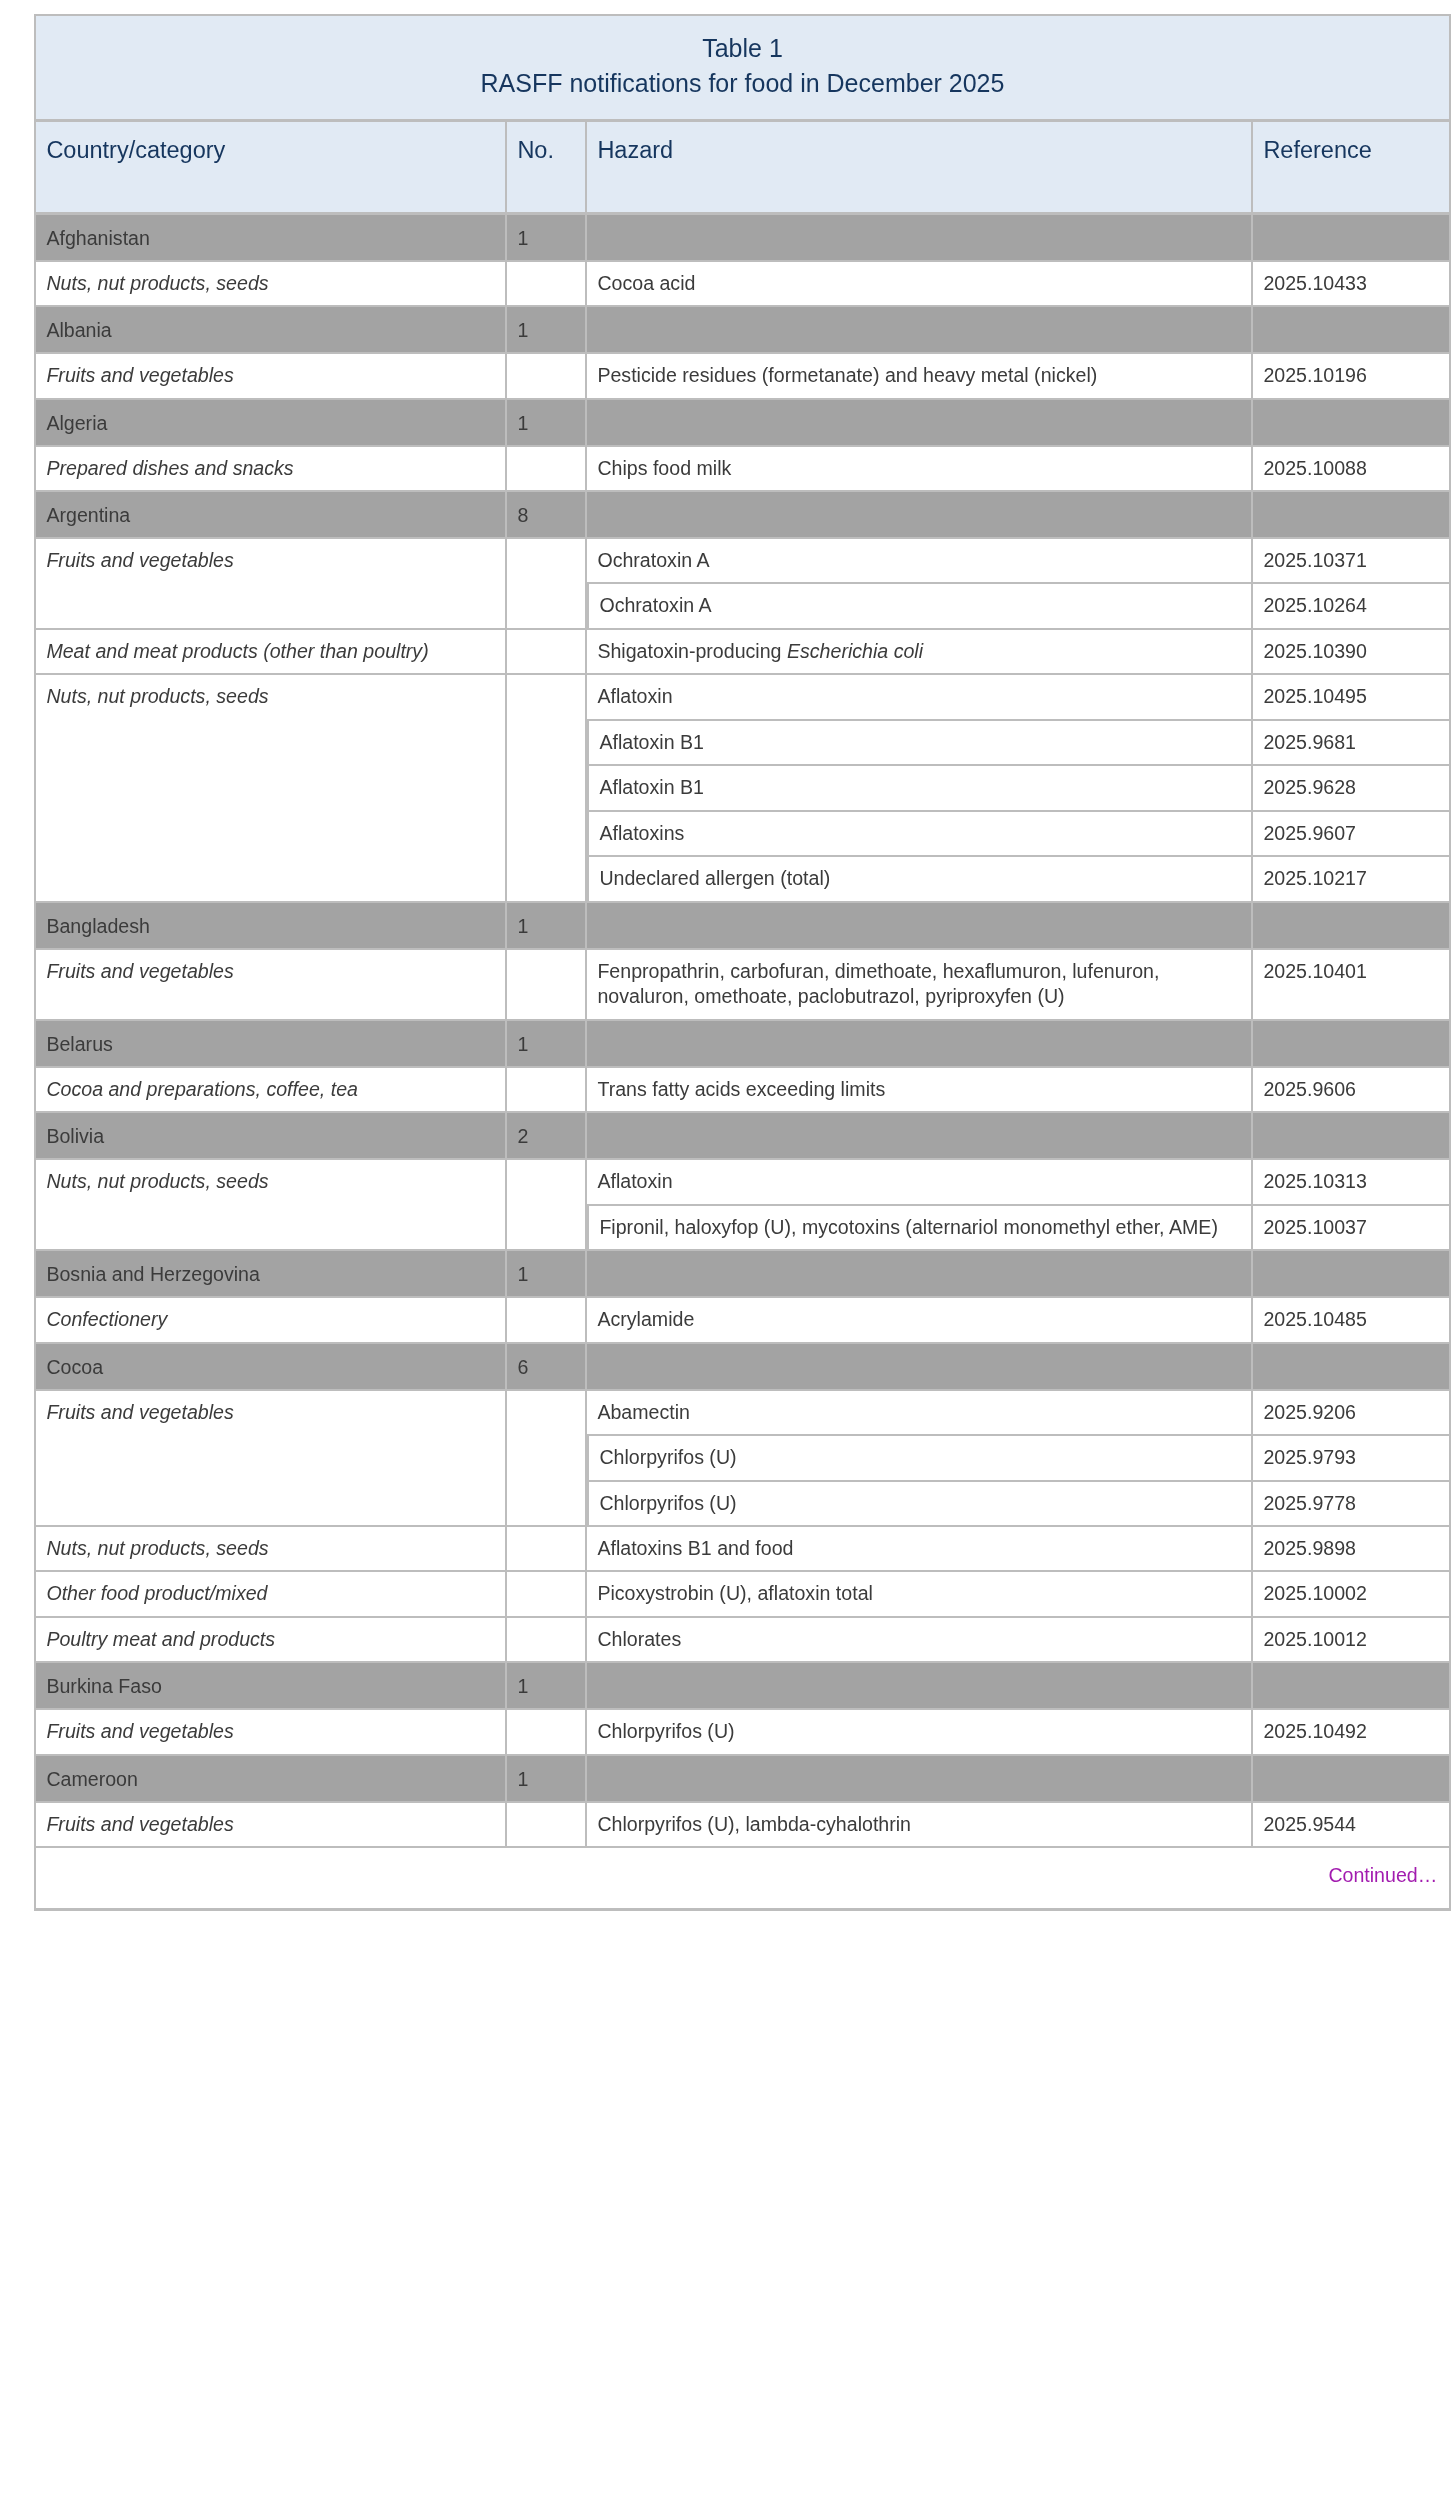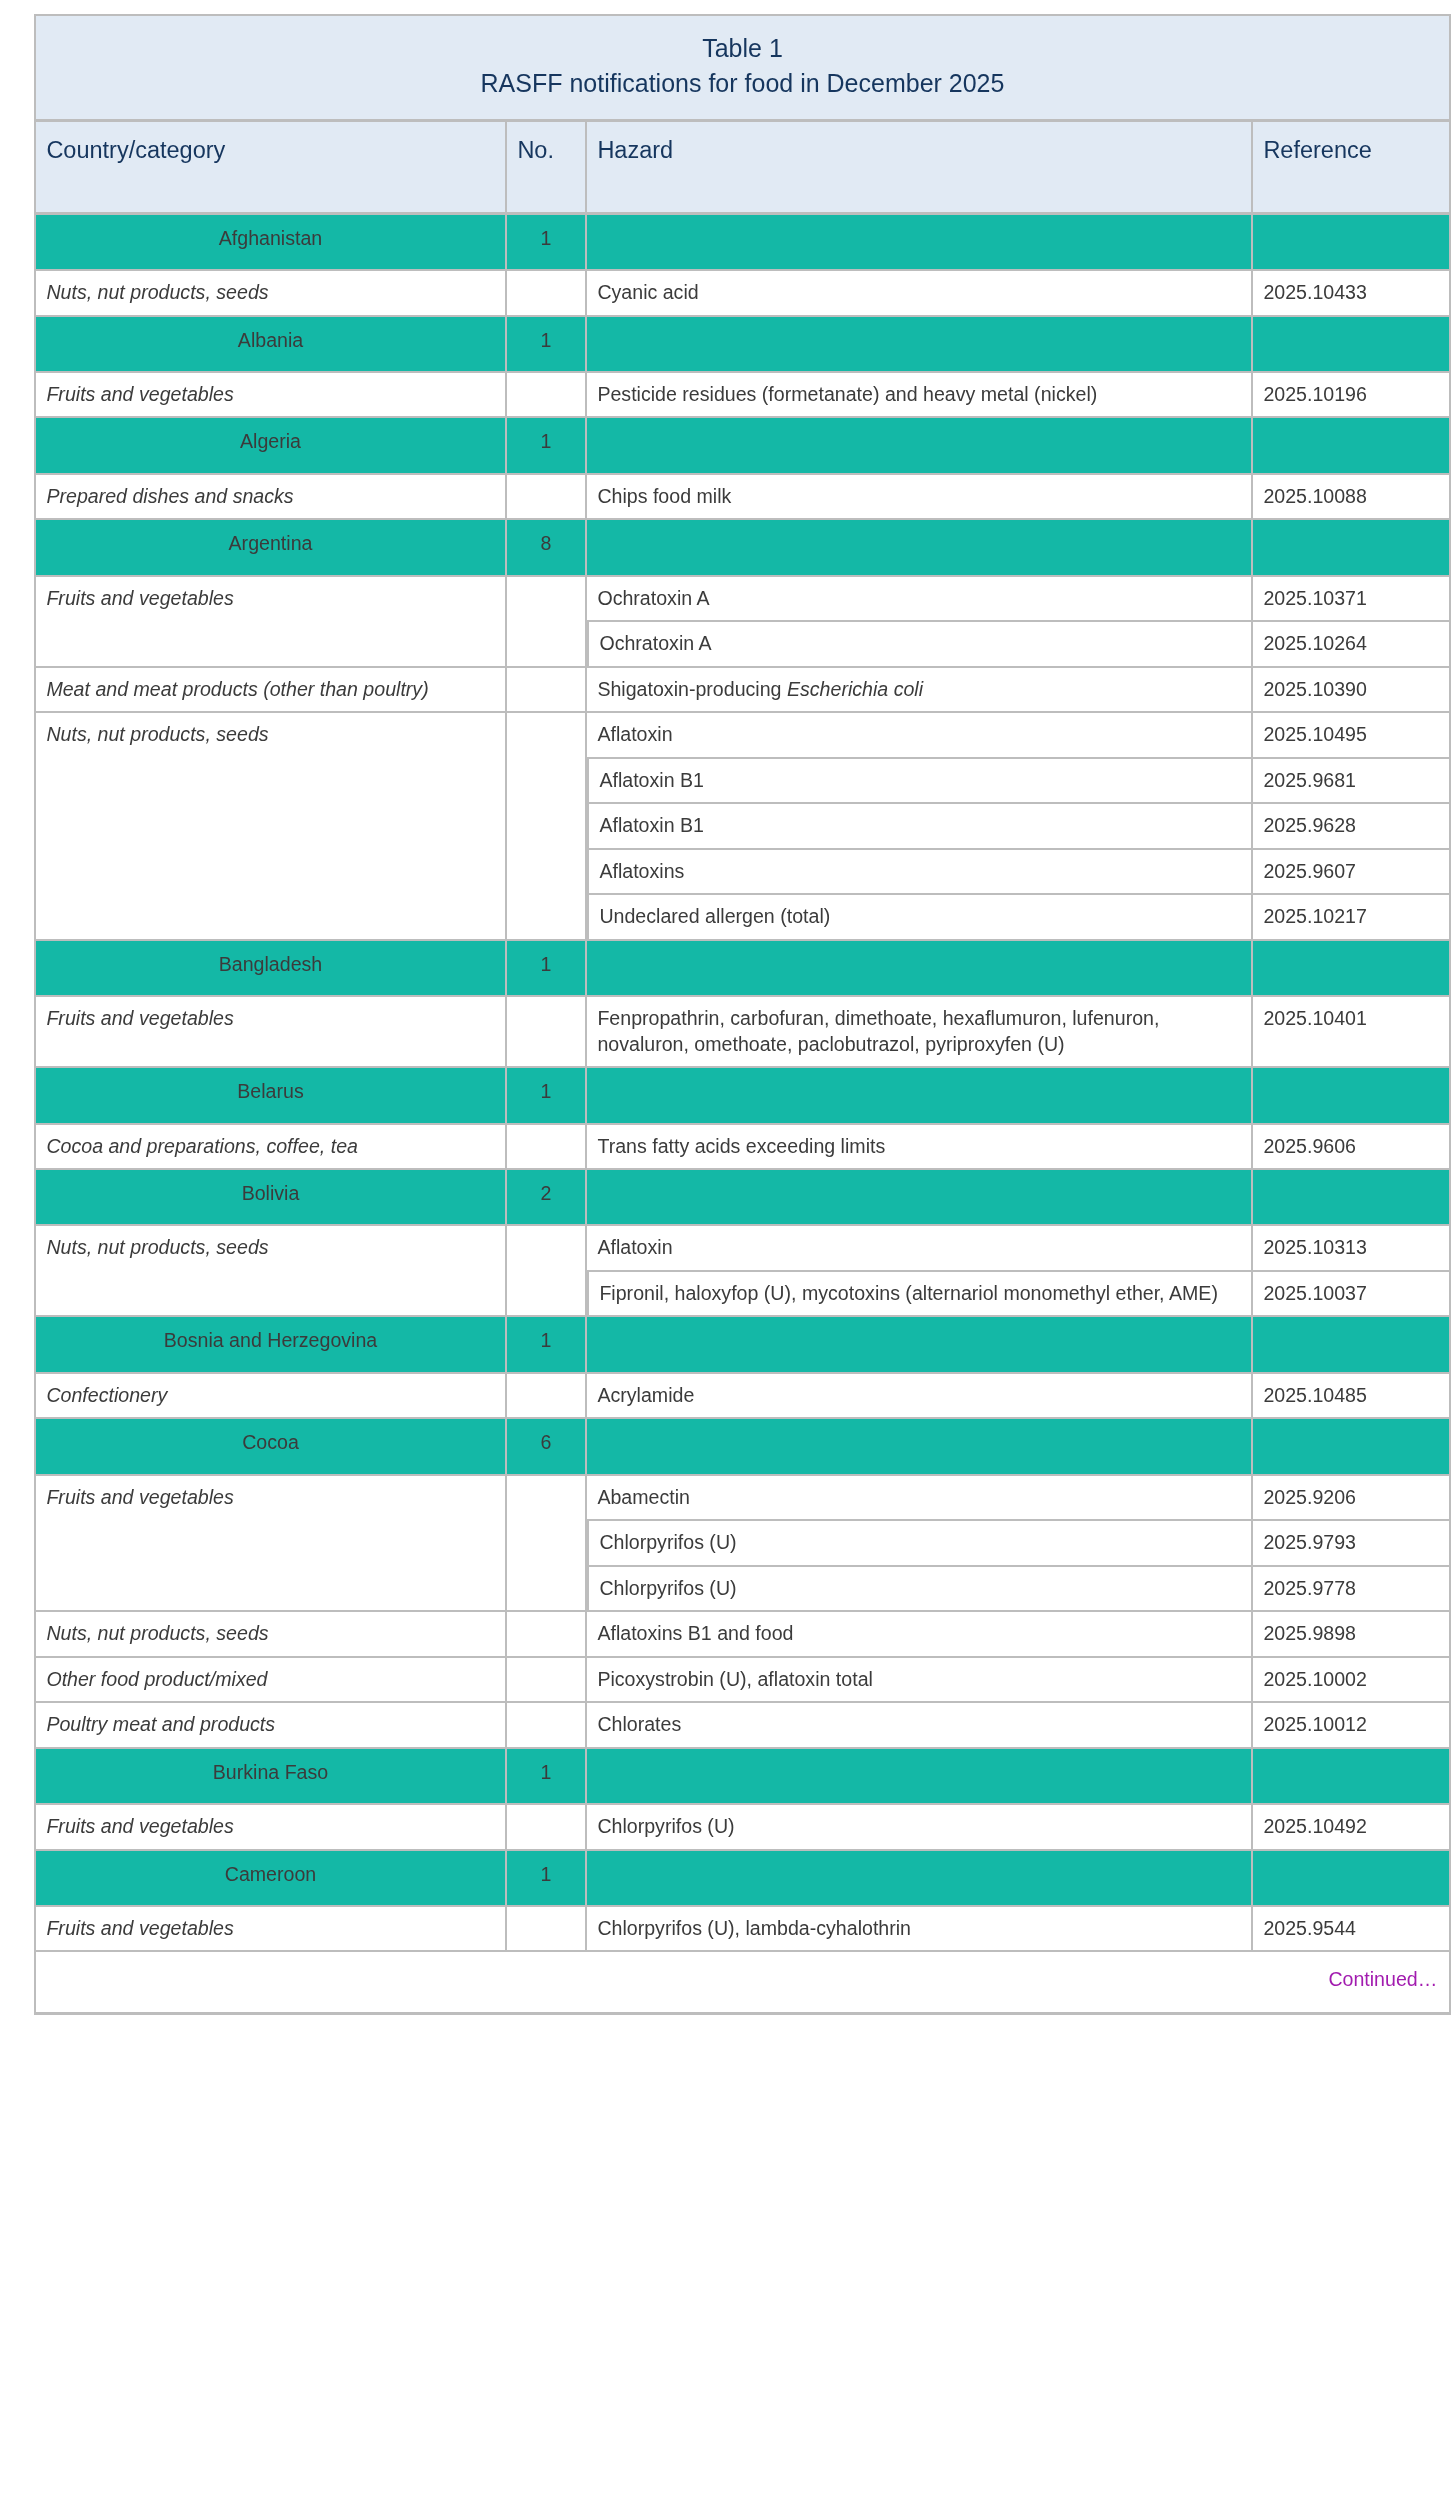--- a/index.html
+++ b/index.html
@@ -75,26 +75,25 @@
     font-size: 23.5px;
     font-weight: 400;
     text-align: left;
     height: 93px;
     padding: 13px 10.4px 13px 10.4px;
     border-bottom: 3.3px solid #bdbdbd;
   }
 
   
   tr.country-row td {
-    background: #14b8a6;
+    background: #a3a3a3;
     font-size: 19.6px;
     height: 47px;
     padding-top: 11px;
-    padding-bottom: 18px;
-    text-align: center;
+    padding-bottom: 8px;
   }
   tr.country-row td.cc-name { color: #3b3b3b; }
   tr.country-row td.cc-no   { color: #3b3b3b; }
 
   
   tr.data-row td {
     background: #ffffff;
   }
   
   tr.data-row.inner td.d-hazard,
@@ -151,21 +150,21 @@
     <tbody id="table-body">
         <tr class="country-row">
           <td class="cc-name">Afghanistan</td>
           <td class="cc-no">1</td>
           <td></td>
           <td></td>
         </tr>
         <tr class="data-row">
           <td class="d-cat" rowspan="1">Nuts, nut products, seeds</td>
           <td class="d-no" rowspan="1"></td>
-          <td class="d-hazard">Cyanic acid</td>
+          <td class="d-hazard">Cocoa acid</td>
           <td class="d-ref">2025.10433</td>
         </tr>
         <tr class="country-row">
           <td class="cc-name">Albania</td>
           <td class="cc-no">1</td>
           <td></td>
           <td></td>
         </tr>
         <tr class="data-row">
           <td class="d-cat" rowspan="1">Fruits and vegetables</td>

